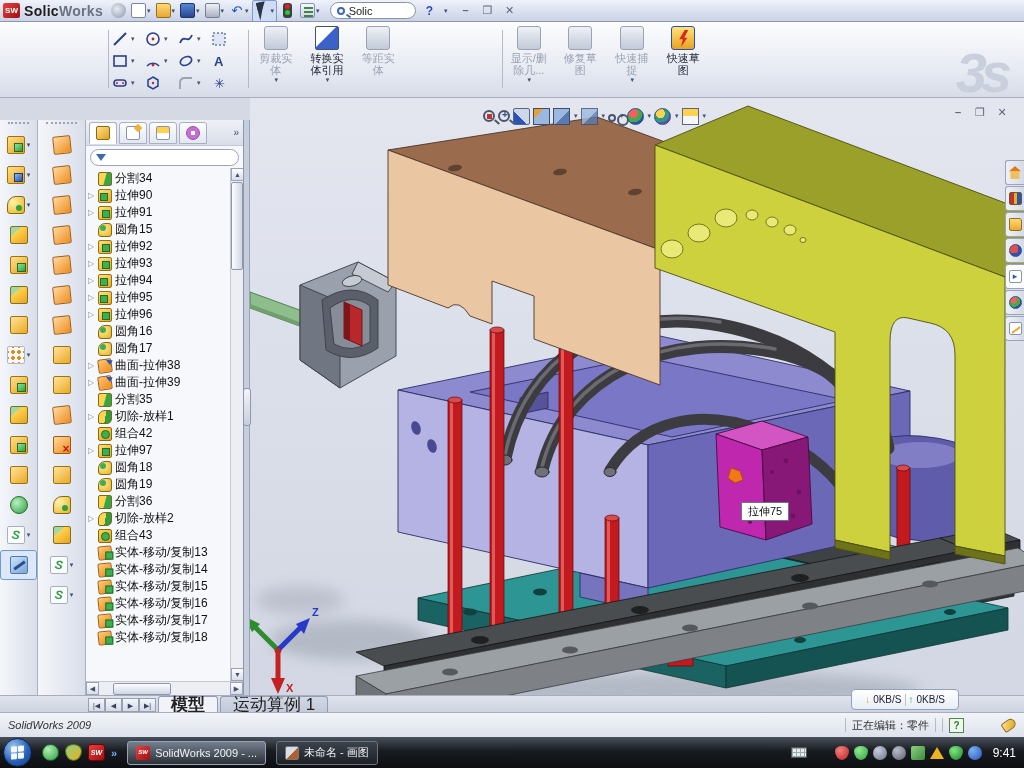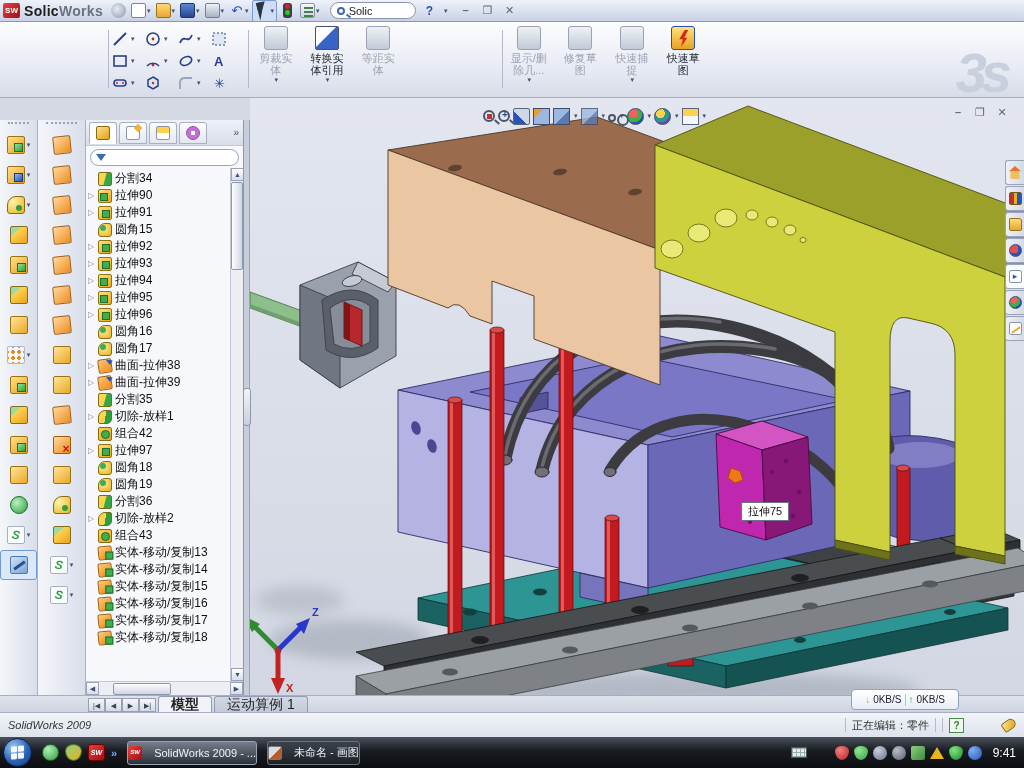--- a/index.html
+++ b/index.html
@@ -167,21 +167,21 @@
   .tp-fold{background:linear-gradient(#ffd977,#e8a832);border:1px solid #9a7216;border-radius:1px 3px 2px 2px;}
   .tp-srch{border-radius:50%;background:radial-gradient(circle at 35% 35%,#e05050 0 45%,#2a53b8 46%);border:1px solid #3c4e70;}
   .tp-pal{background:#fff;border:1px solid #8a93a8;color:#2255cc;font-size:9px;line-height:11px;text-align:center;}
   .tp-ball{border-radius:50%;background:radial-gradient(circle at 35% 30%,#f06060 0 32%,#3fae49 33% 62%,#2a53b8 63%);border:1px solid #3c4e70;}
   .tp-prop{background:#fff;border:1px solid #8a93a8;position:relative;}
   .tp-prop::after{content:"";position:absolute;left:1px;top:6px;width:10px;height:2px;background:#e8a832;transform:rotate(-35deg);}
 
   
   #bottomtabs{position:absolute;left:0;top:695px;width:1024px;height:17px;background:linear-gradient(#dfe3ec,#cdd3e0);border-top:1px solid #a7aec0;display:flex;align-items:flex-end;padding-left:88px;z-index:25;}
   .navb{width:17px;height:14px;background:linear-gradient(#f4f6fa,#d4dae6);border:1px solid #98a0b2;font-size:7px;color:#38435c;text-align:center;line-height:13px;flex:none;}
-  .mtab{height:16px;padding:0 12px;font-size:14px;color:#222;background:linear-gradient(#d2d8e4,#c2c9d8);border:1px solid #939cb2;border-bottom:none;border-radius:3px 3px 0 0;display:flex;align-items:center;margin-left:2px;}
+  .mtab{height:16px;padding:0 12px;font-size:17px;color:#222;background:linear-gradient(#d2d8e4,#c2c9d8);border:1px solid #939cb2;border-bottom:none;border-radius:3px 3px 0 0;display:flex;align-items:center;margin-left:2px;}
   .mtab.active{background:#f1f3f8;font-weight:bold;}
   #netwidget{position:absolute;left:851px;top:689px;width:108px;height:21px;background:linear-gradient(#ffffff,#e8edf5);border:1px solid #8fa3c0;border-radius:4px;display:flex;align-items:center;justify-content:center;gap:3px;font-size:10px;color:#223;z-index:45;}
   #netwidget .dn{color:#e8a020;font-weight:bold;}
   #netwidget .up{color:#2f9e3f;font-weight:bold;}
   #netwidget .div{width:1px;height:12px;background:#b8c2d4;}
 
   
   #statusbar{position:absolute;left:0;top:712px;width:1024px;height:25px;background:linear-gradient(#f2f4f8,#dde2ec);border-top:1px solid #a7aec0;display:flex;align-items:center;font-size:11px;color:#333;z-index:30;}
   #statusbar .lft{margin-left:8px;font-style:italic;}
   #statusbar .rgt{margin-left:auto;display:flex;align-items:center;gap:6px;margin-right:8px;}
@@ -193,21 +193,21 @@
   #taskbar{position:absolute;left:0;top:737px;width:1024px;height:31px;background:linear-gradient(#4a515c,#181b20 45%,#0c0e11);display:flex;align-items:center;z-index:50;}
   #orb{width:29px;height:29px;border-radius:50%;margin-left:3px;background:radial-gradient(circle at 35% 30%,#9ec8f0,#2a62b8 55%,#123a78);border:1px solid #0a2046;display:flex;align-items:center;justify-content:center;flex:none;}
   #orb .flag{width:13px;height:13px;display:grid;grid-template-columns:6px 6px;grid-template-rows:6px 6px;gap:1px;transform:skewY(-6deg);}
   #orb .flag i{background:#f4f8ff;border-radius:1px;}
   #qlaunch{display:flex;align-items:center;gap:6px;margin-left:10px;}
   .ql{width:17px;height:17px;border-radius:3px;}
   .ql-360{border-radius:50%;background:radial-gradient(circle at 35% 30%,#aef0b6,#2f9e3f);border:1px solid #1d6f2a;}
   .ql-shield{background:linear-gradient(135deg,#8fd080,#e8b020);border-radius:50% 50% 50% 50%/40% 40% 60% 60%;border:1px solid #5a7a20;}
   .ql-sw{background:linear-gradient(135deg,#e84040,#9e1010);color:#fff;font-size:7px;font-weight:bold;text-align:center;line-height:16px;border:1px solid #700;}
   .qlchev{color:#7ab0ff;font-size:11px;font-weight:bold;}
-  .taskbtn{height:24px;margin-left:10px;padding:0 0;display:flex;align-items:center;gap:12px;border-radius:3px;font-size:11px;color:#f0f2f6;border:1px solid #6a7380;background:linear-gradient(#3c424c,#1d2126);max-width:190px;white-space:nowrap;overflow:hidden;}
+  .taskbtn{height:24px;margin-left:10px;padding:0 8px;display:flex;align-items:center;gap:5px;border-radius:3px;font-size:11px;color:#f0f2f6;border:1px solid #6a7380;background:linear-gradient(#3c424c,#1d2126);max-width:190px;white-space:nowrap;overflow:hidden;}
   .taskbtn.active{background:linear-gradient(#757e8e,#2c3138);border-color:#98a4b4;}
   .tb-ic{width:14px;height:14px;flex:none;border-radius:2px;}
   .tb-sw{background:linear-gradient(135deg,#e84040,#9e1010);color:#fff;font-size:6px;font-weight:bold;text-align:center;line-height:13px;}
   .tb-paint{background:linear-gradient(135deg,#d8dde6 50%,#b06030 51%);border:1px solid #777;}
   #tray{margin-left:auto;display:flex;align-items:center;gap:5px;margin-right:8px;}
   .kbd{width:16px;height:11px;background:#e8ecf2;border:1px solid #555;border-radius:1px;background-image:linear-gradient(90deg,#9aa 1px,transparent 1px),linear-gradient(#9aa 1px,transparent 1px);background-size:4px 4px;}
   .tri{width:14px;height:14px;border-radius:3px;}
   .tri.shield{border-radius:50% 50% 50% 50%/35% 35% 65% 65%;}
   .tri.warn{width:0;height:0;border-left:7px solid transparent;border-right:7px solid transparent;border-bottom:12px solid #e9b420;border-radius:0;}
   #clock{color:#fff;font-size:12px;margin-left:6px;}

